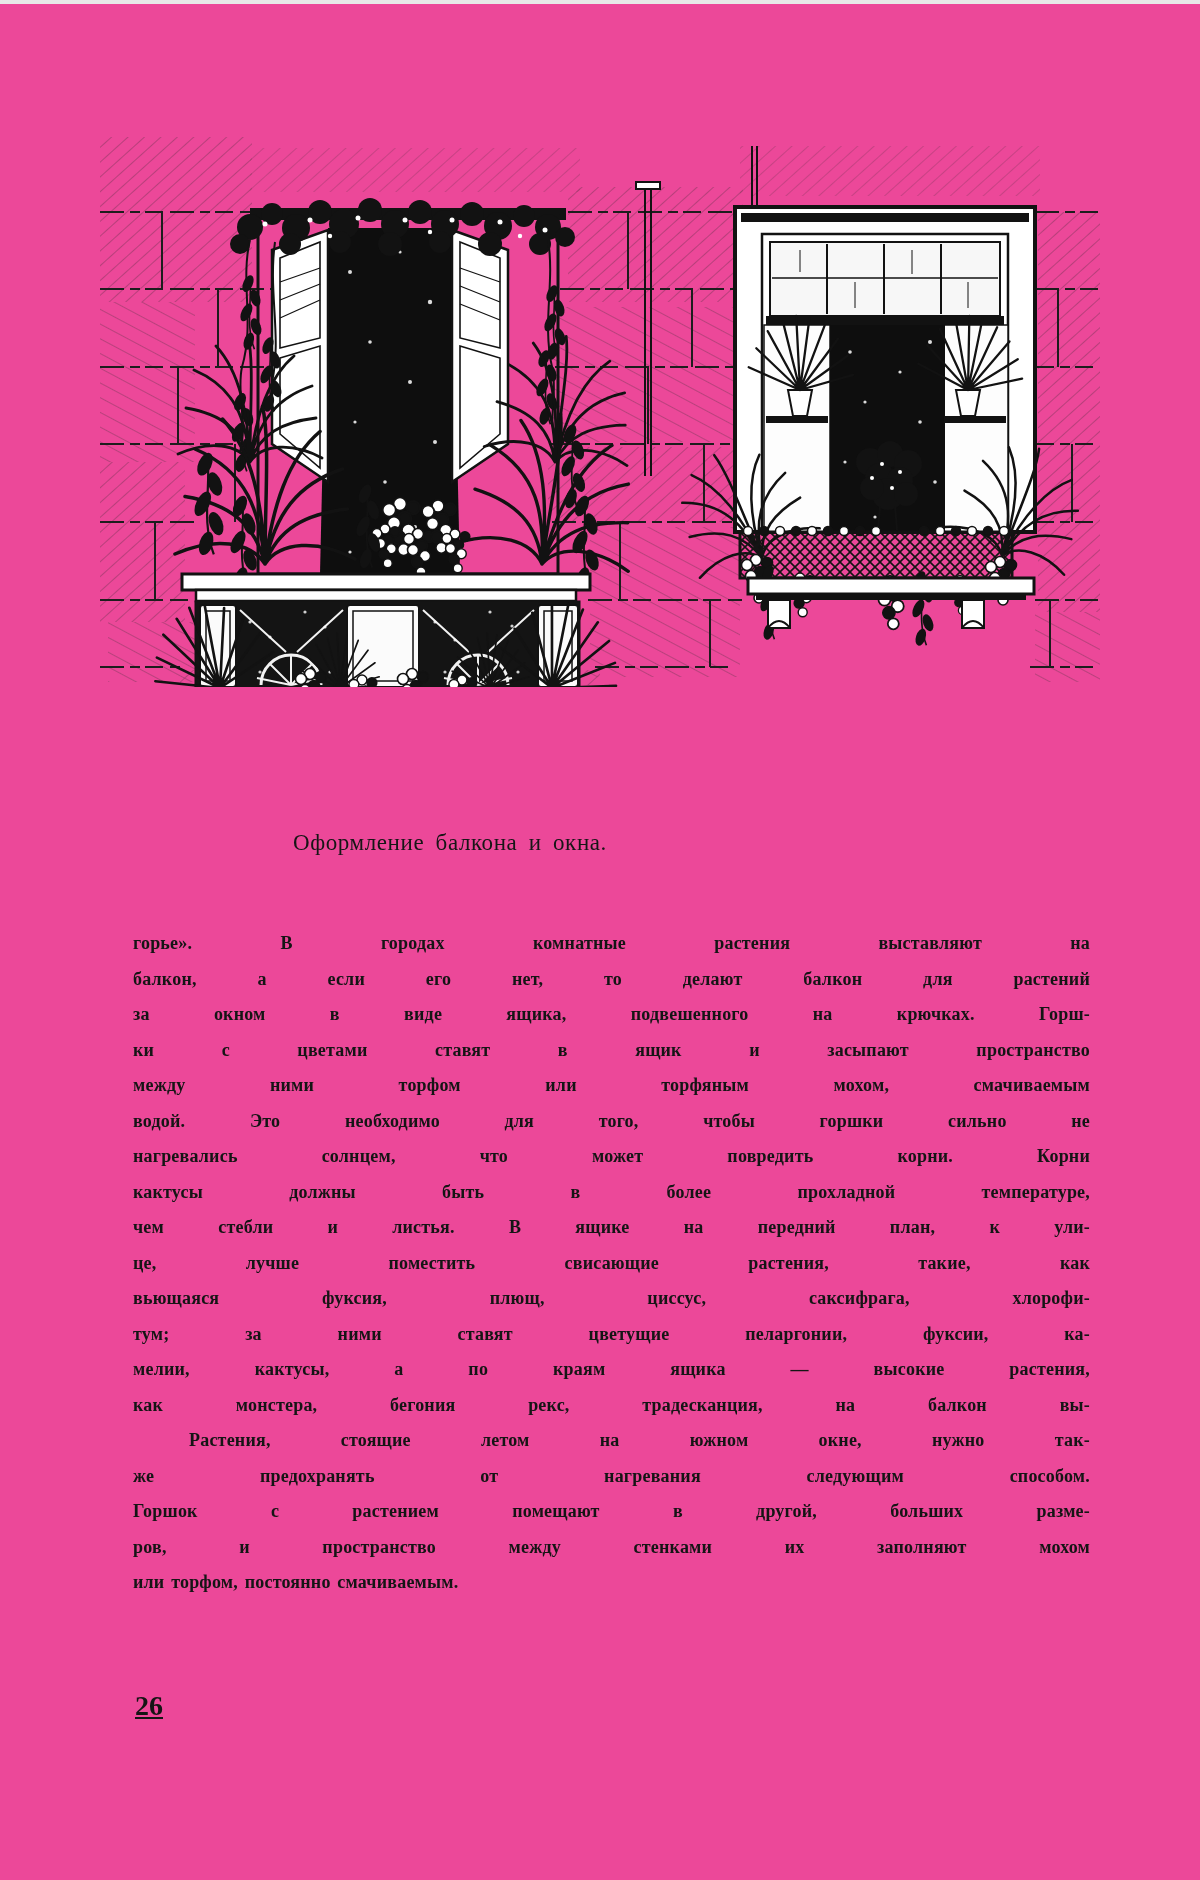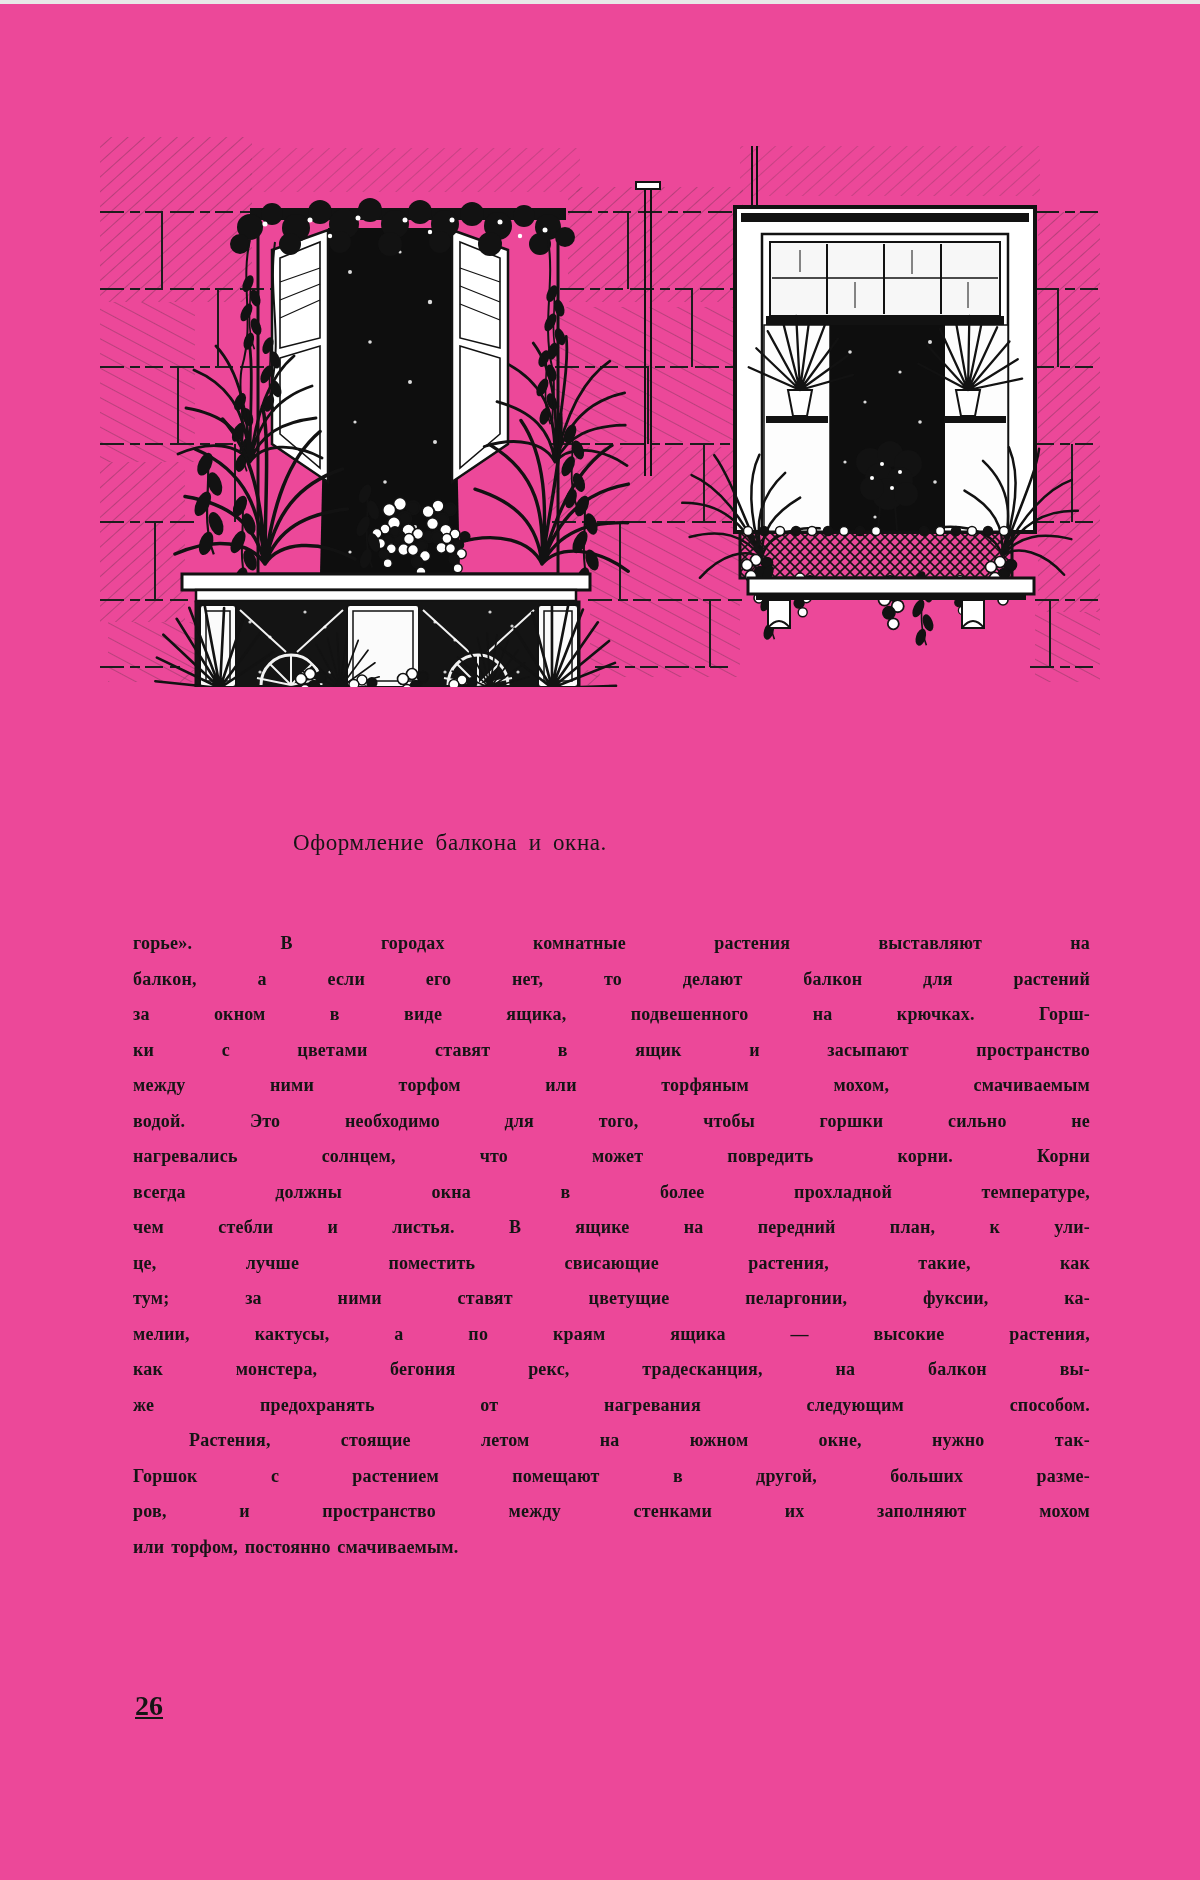--- a/index.html
+++ b/index.html
@@ -387,30 +387,31 @@
 
   <div class="body-text">
     <div>
       <div class="tl">горье». В городах комнатные растения выставляют на</div>
       <div class="tl">балкон, а если его нет, то делают балкон для растений</div>
       <div class="tl">за окном в виде ящика, подвешенного на крючках. Горш-</div>
       <div class="tl">ки с цветами ставят в ящик и засыпают пространство</div>
       <div class="tl">между ними торфом или торфяным мохом, смачиваемым</div>
       <div class="tl">водой. Это необходимо для того, чтобы горшки сильно не</div>
       <div class="tl">нагревались солнцем, что может повредить корни. Корни</div>
-      <div class="tl">всегда должны окна в более прохладной температуре,</div>
+      <div class="tl">кактусы должны быть в более прохладной температуре,</div>
       <div class="tl">чем стебли и листья. В ящике на передний план, к ули-</div>
       <div class="tl">це, лучше поместить свисающие растения, такие, как</div>
+      <div class="tl">вьющаяся фуксия, плющ, циссус, саксифрага, хлорофи-</div>
       <div class="tl">тум; за ними ставят цветущие пеларгонии, фуксии, ка-</div>
       <div class="tl">мелии, кактусы, а по краям ящика — высокие растения,</div>
       <div class="tl">как монстера, бегония рекс, традесканция, на балкон вы-</div>
     </div>
     <div>
+      <div class="tl tl-indent">Растения, стоящие летом на южном окне, нужно так-</div>
       <div class="tl">же предохранять от нагревания следующим способом.</div>
-      <div class="tl tl-indent">Растения, стоящие летом на южном окне, нужно так-</div>
       <div class="tl">Горшок с растением помещают в другой, больших разме-</div>
       <div class="tl">ров, и пространство между стенками их заполняют мохом</div>
       <div class="tl tl-last">или торфом, постоянно смачиваемым.</div>
     </div>
   </div>
 
   <div class="page-number">26</div>
 
 </div>
 

